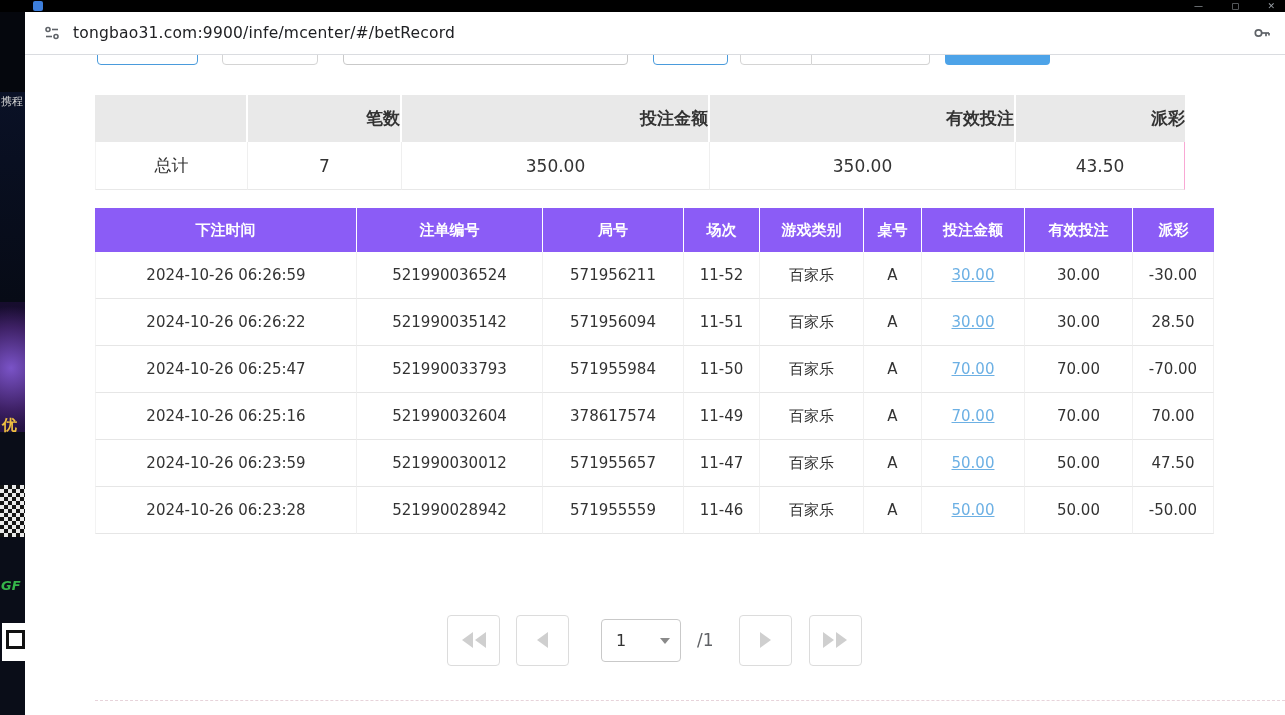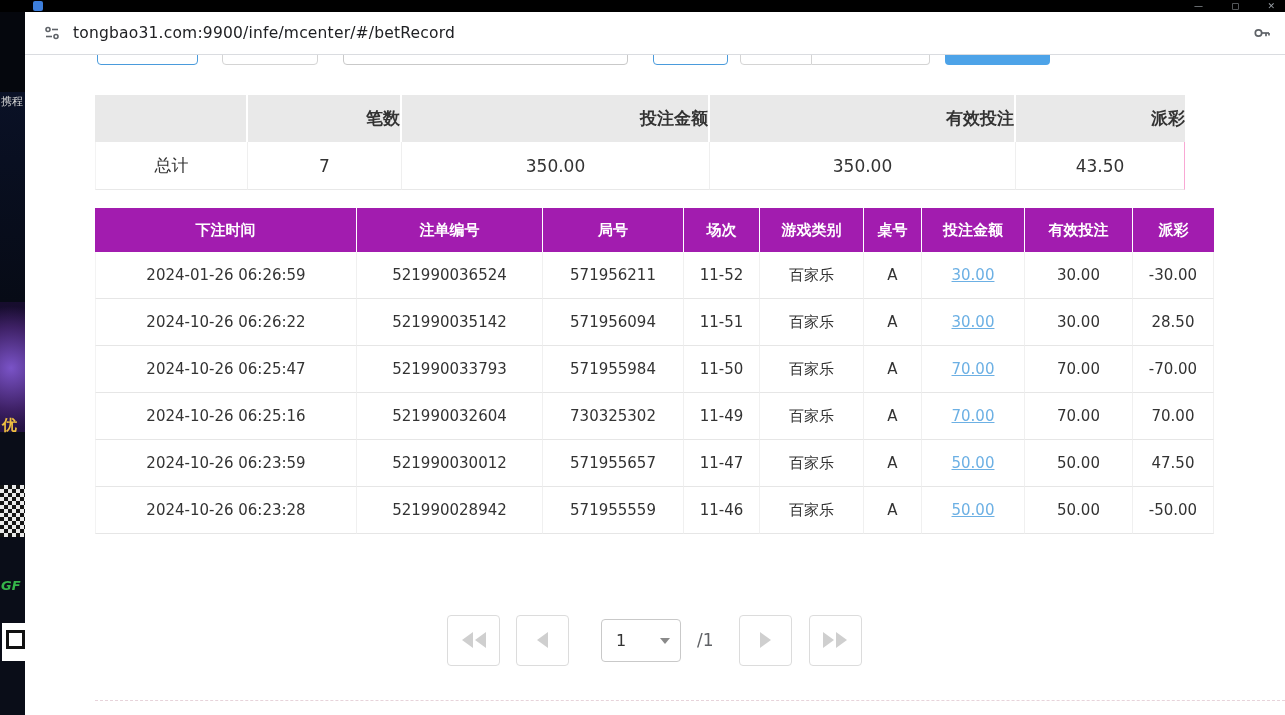--- a/index.html
+++ b/index.html
@@ -51,21 +51,21 @@
 
   .summary { position:absolute; left:70px; top:40px; width:1090px; }
   .summary th { background:#e9e9e9; height:47px; font-size:17px; font-weight:600; color:#333; text-align:right; border-right:2px solid #fff; }
   .summary th:last-child { border-right:none; }
   .summary td { height:48px; font-size:17px; color:#333; text-align:center; background:#fff;
                 border-bottom:1px solid #e8e8e8; border-right:1px solid #efefef; }
   .summary td:first-child { border-left:1px solid #f3f3f3; }
   .summary td:last-child { border-right:1px solid #f9a8d4; }
 
   .bets { position:absolute; left:70px; top:153px; width:1119px; }
-  .bets th { background:#a21caf; color:#fff; height:44px; font-size:15px; font-weight:700; text-align:center; border-right:1px solid #fff; }
+  .bets th { background:#8b5cf6; color:#fff; height:44px; font-size:15px; font-weight:700; text-align:center; border-right:1px solid #fff; }
   .bets th:last-child { border-right:none; }
   .bets td { height:47px; text-align:center; font-size:15px; color:#333; background:#fff;
              border-bottom:1px solid #e6e6e6; border-right:1px solid #f0f0f0; }
   .bets td:first-child { border-left:1px solid #f3f3f3; }
   .amount-link { color:#6cb0e4; text-decoration:underline; cursor:pointer; }
   .neg { color:#e2545e; }
 
   
   .pager { position:absolute; left:422px; top:559px; height:52px; display:flex; align-items:center; }
   .pg-btn { width:53px; height:51px; border:1px solid #dcdcdc; border-radius:4px; background:#fff;
@@ -184,21 +184,21 @@
           <th>场次</th>
           <th>游戏类别</th>
           <th>桌号</th>
           <th>投注金额</th>
           <th>有效投注</th>
           <th>派彩</th>
         </tr>
       </thead>
       <tbody>
   <tr class="bet-row">
-    <td>2024-01-26 06:26:59</td>
+    <td>2024-10-26 06:26:59</td>
     <td>521990036524</td>
     <td>571956211</td>
     <td>11-52</td>
     <td>百家乐</td>
     <td>A</td>
     <td><a class="amount-link">30.00</a></td>
     <td>30.00</td>
     <td class="neg">-30.00</td>
   </tr>
 
@@ -222,21 +222,21 @@
     <td>百家乐</td>
     <td>A</td>
     <td><a class="amount-link">70.00</a></td>
     <td>70.00</td>
     <td class="neg">-70.00</td>
   </tr>
 
   <tr class="bet-row">
     <td>2024-10-26 06:25:16</td>
     <td>521990032604</td>
-    <td>730325302</td>
+    <td>378617574</td>
     <td>11-49</td>
     <td>百家乐</td>
     <td>A</td>
     <td><a class="amount-link">70.00</a></td>
     <td>70.00</td>
     <td>70.00</td>
   </tr>
 
 
   <tr class="bet-row">

